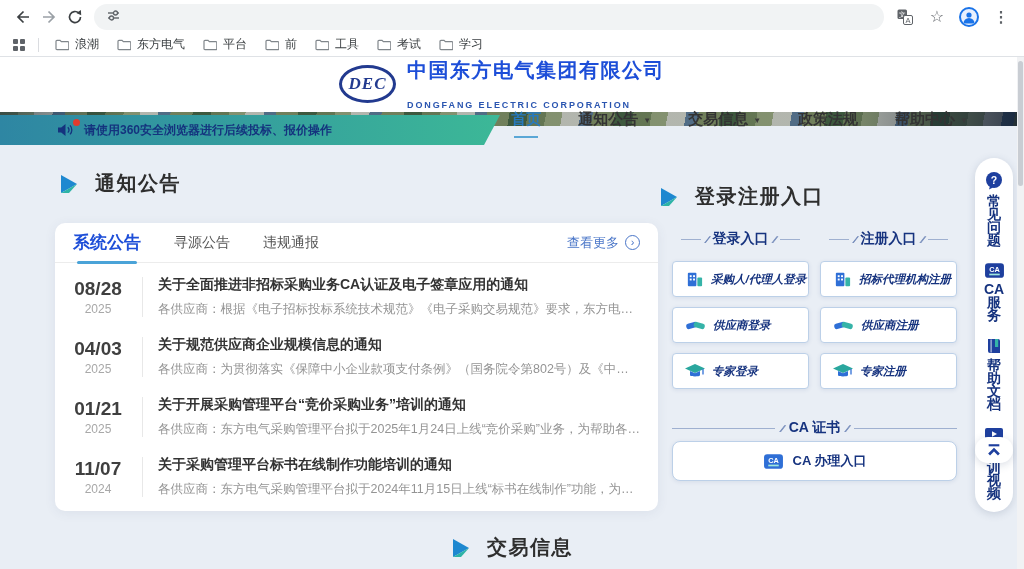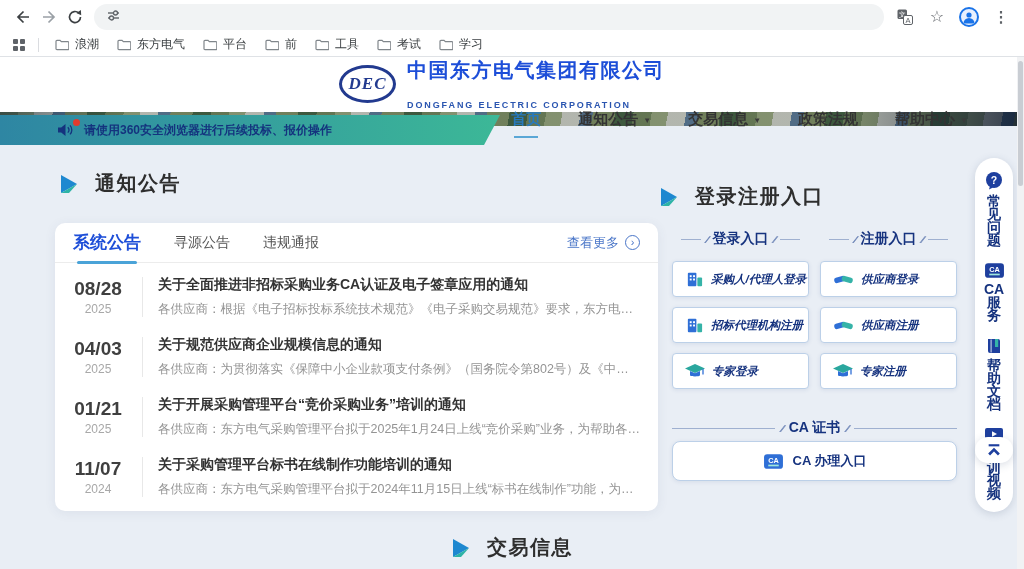--- a/index.html
+++ b/index.html
@@ -345,42 +345,42 @@
           <rect x="3" y="3" width="9" height="14" rx="1" fill="#2f6fd6"></rect>
           <rect x="5" y="5.5" width="2" height="2" fill="#fff"></rect>
           <rect x="8.5" y="5.5" width="2" height="2" fill="#fff"></rect>
           <rect x="5" y="9" width="2" height="2" fill="#fff"></rect>
           <rect x="8.5" y="9" width="2" height="2" fill="#fff"></rect>
           <rect x="13" y="8" width="5" height="9" rx="1" fill="#35b3a8"></rect>
         </svg>
       <span class="lbtn-label">采购人/代理人登录</span>
     </div>
     <div class="lbtn">
-      <svg width="21" height="15" viewBox="0 0 22 16">
-          <rect x="1" y="5" width="12" height="6" rx="2.5" transform="rotate(-16 7 8)" fill="#2f6fd6"></rect>
-          <rect x="9" y="5" width="12" height="6" rx="2.5" transform="rotate(16 15 8)" fill="#35b3a8"></rect>
-        </svg>
-      <span class="lbtn-label">供应商登录</span>
-    </div>
-    <div class="lbtn">
       <svg width="19" height="19" viewBox="0 0 20 20">
           <rect x="3" y="3" width="9" height="14" rx="1" fill="#2f6fd6"></rect>
           <rect x="5" y="5.5" width="2" height="2" fill="#fff"></rect>
           <rect x="8.5" y="5.5" width="2" height="2" fill="#fff"></rect>
           <rect x="5" y="9" width="2" height="2" fill="#fff"></rect>
           <rect x="8.5" y="9" width="2" height="2" fill="#fff"></rect>
           <rect x="13" y="8" width="5" height="9" rx="1" fill="#35b3a8"></rect>
         </svg>
       <span class="lbtn-label">招标代理机构注册</span>
     </div>
     <div class="lbtn">
       <svg width="21" height="15" viewBox="0 0 22 16">
           <rect x="1" y="5" width="12" height="6" rx="2.5" transform="rotate(-16 7 8)" fill="#2f6fd6"></rect>
           <rect x="9" y="5" width="12" height="6" rx="2.5" transform="rotate(16 15 8)" fill="#35b3a8"></rect>
         </svg>
+      <span class="lbtn-label">供应商登录</span>
+    </div>
+    <div class="lbtn">
+      <svg width="21" height="15" viewBox="0 0 22 16">
+          <rect x="1" y="5" width="12" height="6" rx="2.5" transform="rotate(-16 7 8)" fill="#2f6fd6"></rect>
+          <rect x="9" y="5" width="12" height="6" rx="2.5" transform="rotate(16 15 8)" fill="#35b3a8"></rect>
+        </svg>
       <span class="lbtn-label">供应商注册</span>
     </div>
     <div class="lbtn">
       <svg width="20" height="17" viewBox="0 0 20 17">
           <polygon points="10,1 20,5.5 10,10 0,5.5" fill="#2aa79e"></polygon>
           <path d="M5 8v4.2c0 1.6 10 1.6 10 0V8l-5 2.3z" fill="#2f6fd6"></path>
           <line x1="18" y1="6" x2="18" y2="11.5" stroke="#2f6fd6" stroke-width="1.3"></line>
         </svg>
       <span class="lbtn-label">专家登录</span>
     </div>

